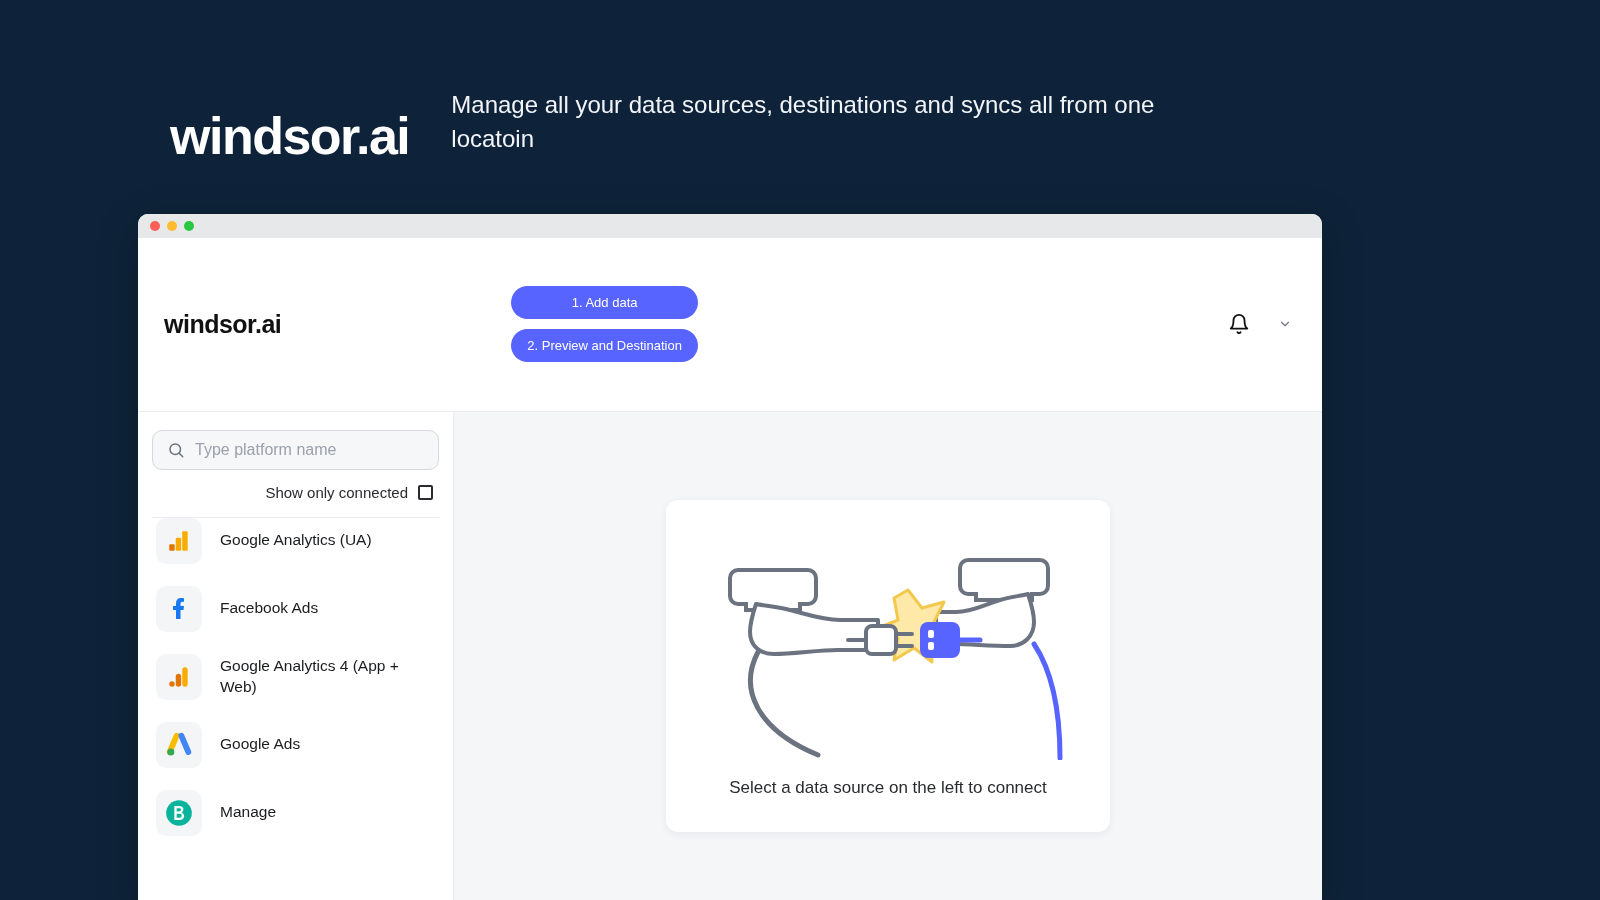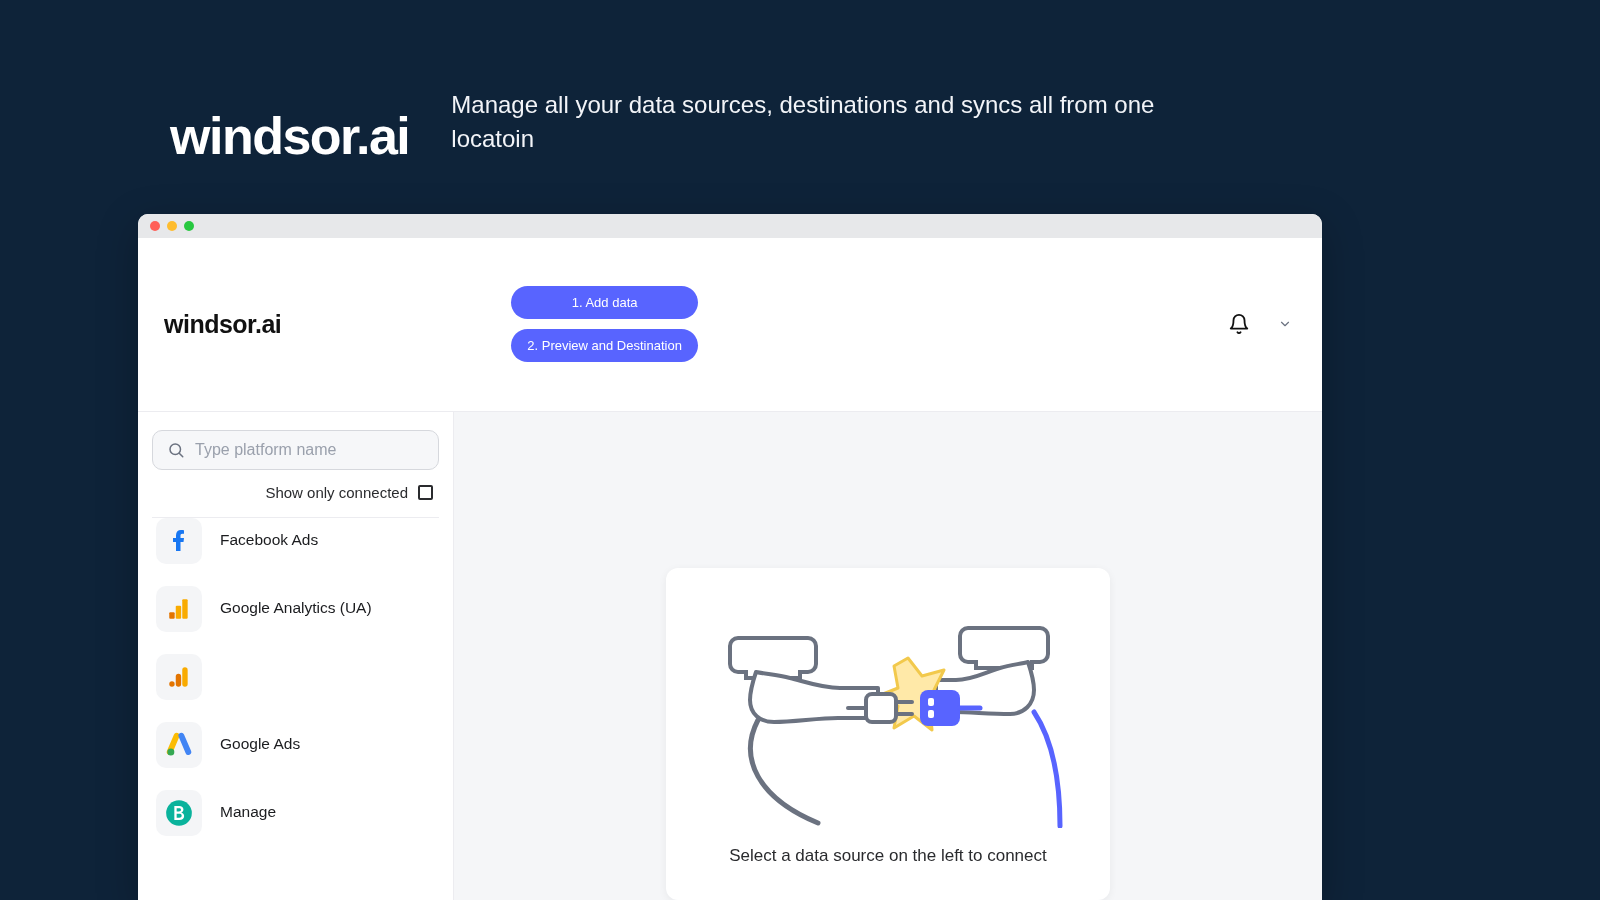--- a/index.html
+++ b/index.html
@@ -119,21 +119,21 @@
     cursor:pointer;
   }
   .plat-icon {
     width:46px; height:46px; border-radius:10px;
     background:#f4f5f7; display:flex; align-items:center; justify-content:center;
     flex:0 0 auto;
   }
   .plat-label { font-size:15.5px; color:#1b1c1f; line-height:1.35; max-width: 190px;}
   .main {
     background:#f5f6f8;
-    display:flex; align-items:flex-end; justify-content:center;
+    display:flex; align-items:flex-start; justify-content:center;
     padding-top: 88px;
   }
   .empty-card {
     width: 444px;
     background:#fff;
     border-radius:12px;
     box-shadow: 0 2px 8px rgba(20,20,40,.06);
     padding: 30px 24px 34px 24px;
     text-align:center;
   }
@@ -189,46 +189,47 @@
         <input type="text" placeholder="Type platform name" style="">
       </div>
       <div class="filter-row">
         <span>Show only connected</span>
         <span class="chk"></span>
       </div>
 
       <div class="platform-list">
         <div class="platform-item">
           <span class="plat-icon">
-            <svg width="24" height="24" viewBox="0 0 24 24">
-                <path fill="#1877F2" d="M13.5 22V13h3l.5-4h-3.5V6.7c0-1.1.3-1.9 2-1.9H17V1.2C16.6 1.1 15.4 1 14 1c-3 0-5 1.8-5 5.2V9H6v4h3v9h4.5z"></path>
-              </svg>
-          </span>
-          <span class="plat-label">Facebook Ads</span>
-        </div>
-
-        <div class="platform-item">
-          <span class="plat-icon">
             <svg width="26" height="26" viewBox="0 0 24 24">
                 <rect x="15" y="3" width="5" height="18" rx="1" fill="#F9AB00"></rect>
                 <rect x="9" y="9" width="5" height="12" rx="1" fill="#F9AB00"></rect>
                 <rect x="3" y="15" width="5" height="6" rx="1" fill="#E37400"></rect>
               </svg>
           </span>
           <span class="plat-label">Google Analytics (UA)</span>
         </div>
 
         <div class="platform-item">
           <span class="plat-icon">
+            <svg width="24" height="24" viewBox="0 0 24 24">
+                <path fill="#1877F2" d="M13.5 22V13h3l.5-4h-3.5V6.7c0-1.1.3-1.9 2-1.9H17V1.2C16.6 1.1 15.4 1 14 1c-3 0-5 1.8-5 5.2V9H6v4h3v9h4.5z"></path>
+              </svg>
+          </span>
+          <span class="plat-label">Facebook Ads</span>
+        </div>
+
+        <div class="platform-item">
+          <span class="plat-icon">
             <svg width="26" height="26" viewBox="0 0 24 24">
                 <rect x="15" y="3" width="5" height="18" rx="2.5" fill="#F9AB00"></rect>
                 <rect x="9" y="9" width="5" height="12" rx="2.5" fill="#E37400"></rect>
                 <circle cx="5.5" cy="18.5" r="2.5" fill="#E37400"></circle>
               </svg>
           </span>
+          <span class="plat-label">Google Analytics 4 (App + Web)</span>
         </div>
 
         <div class="platform-item">
           <span class="plat-icon">
             <svg width="28" height="28" viewBox="0 0 24 24">
                 <path d="M10 4 L4 18" stroke="#FBBC04" stroke-width="5" stroke-linecap="round"></path>
                 <path d="M14 4 L20 18" stroke="#4285F4" stroke-width="5" stroke-linecap="round"></path>
                 <circle cx="5" cy="18" r="3" fill="#34A853"></circle>
               </svg>
           </span>

